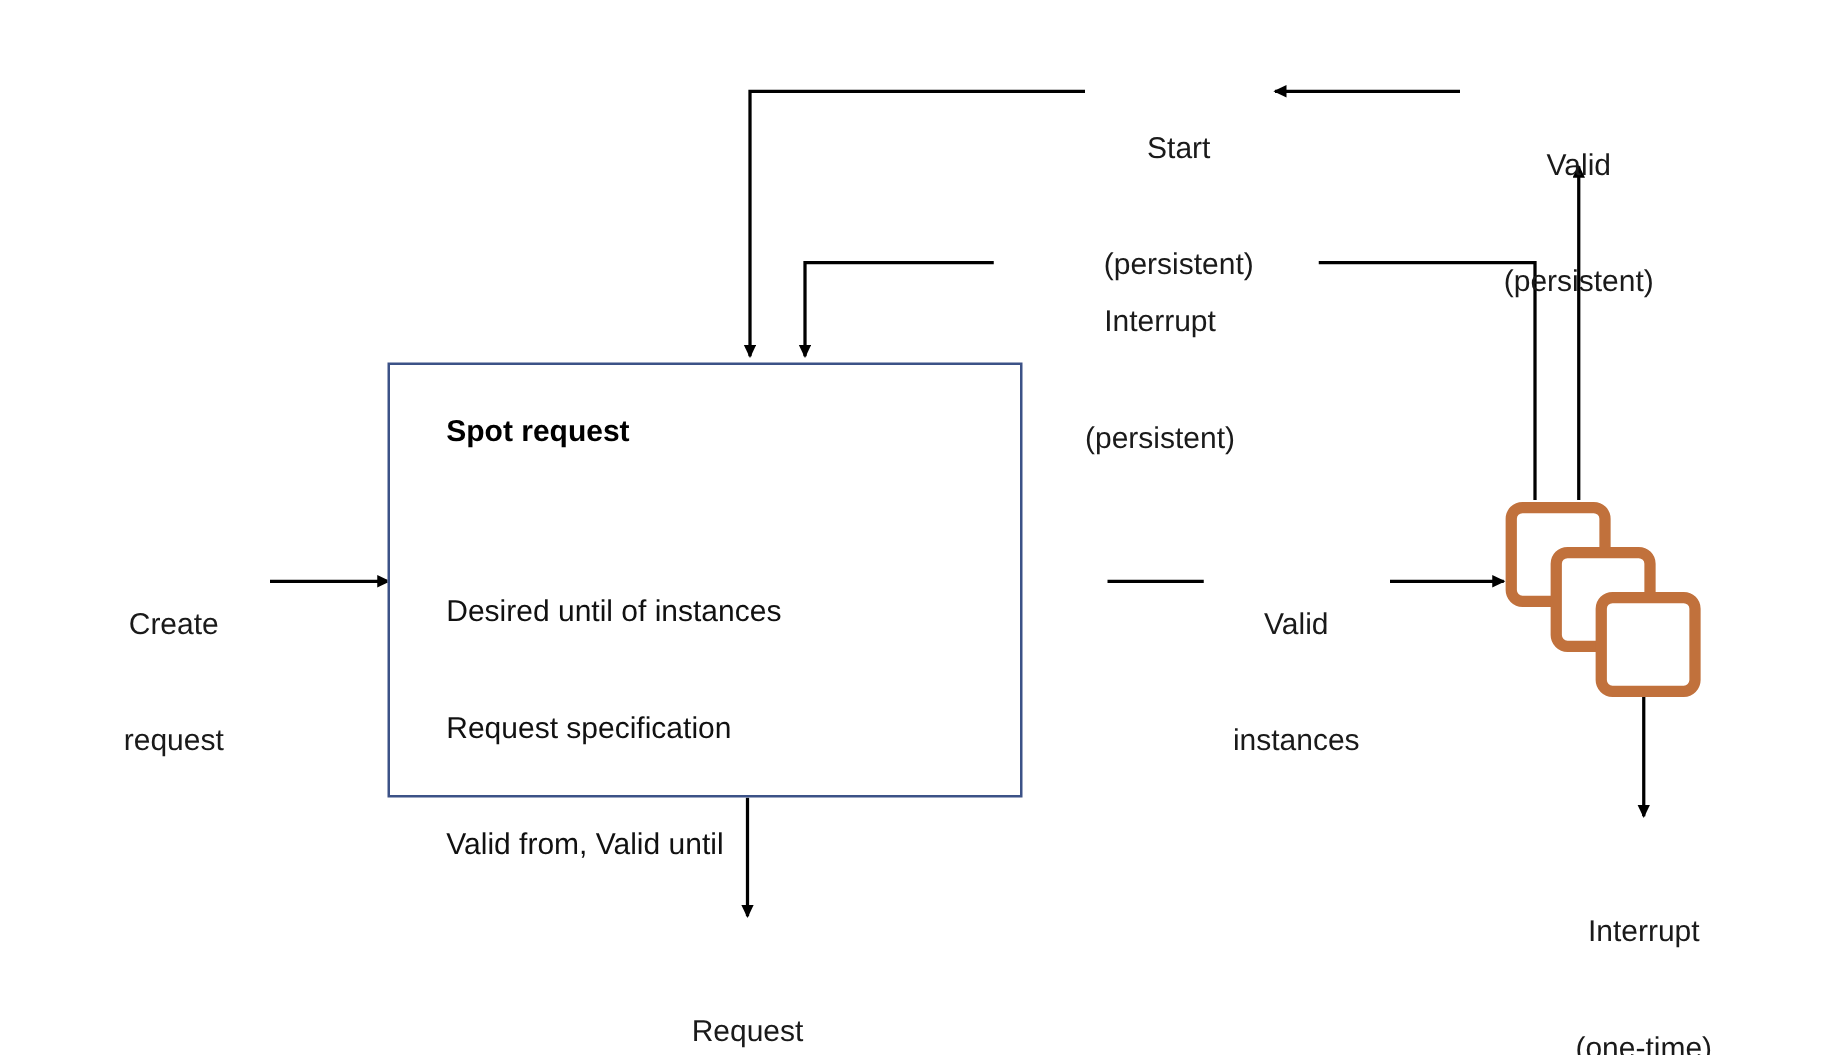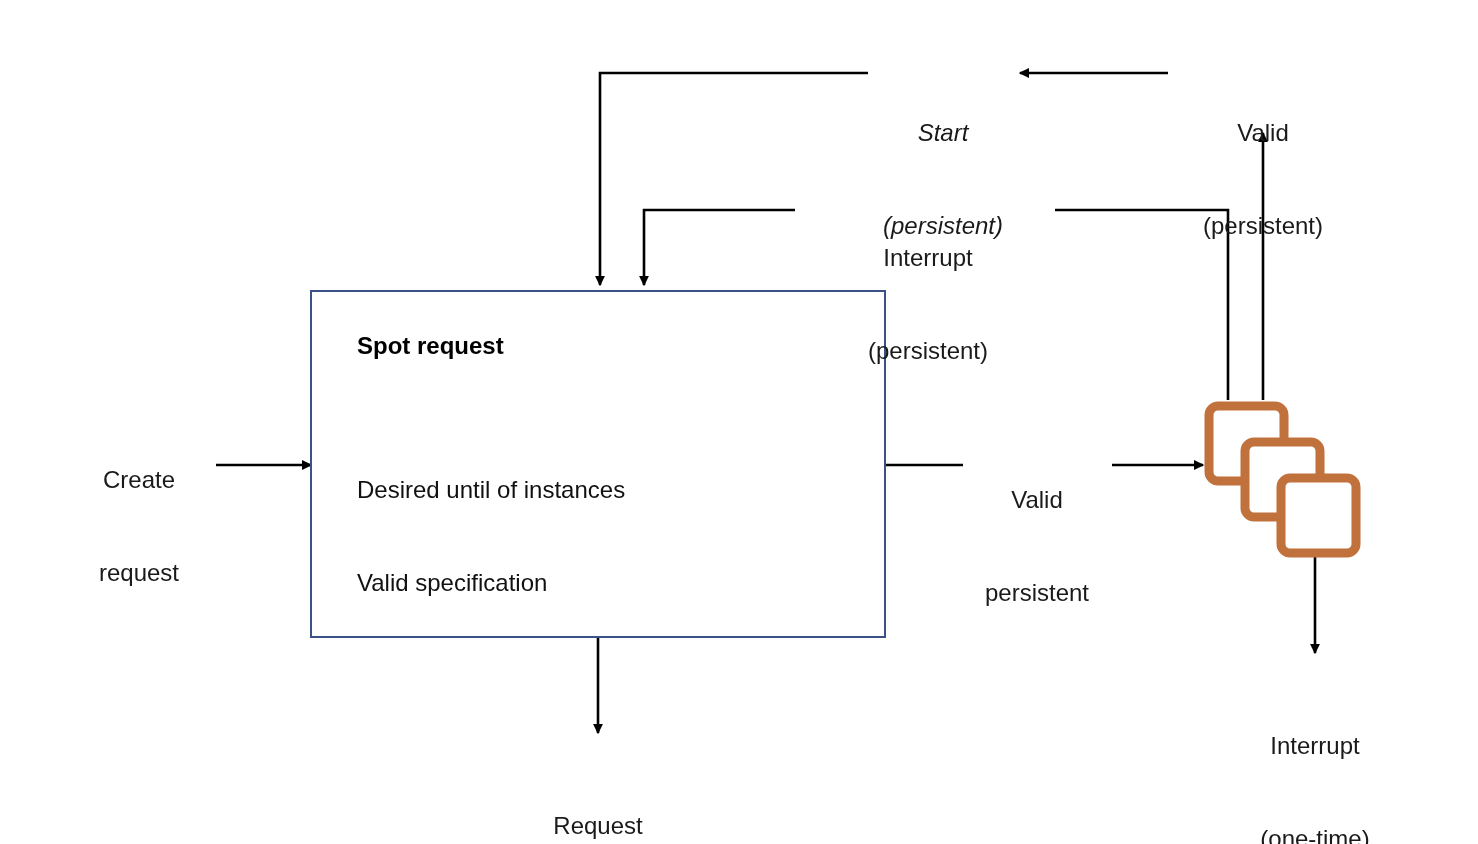--- a/index.html
+++ b/index.html
@@ -35,21 +35,21 @@
     color: #1a1a1a;
     white-space: pre;
     text-align: center;
   }
   .lbl.c { transform: translateX(-50%); }
 
   .spot-box {
     position: absolute;
     left: 310px;
     top: 290px;
-    width: 576px;
+    width: 508px;
     height: 348px;
     border: 2px solid #3c5287;
     background: #ffffff;
     box-sizing: border-box;
   }
   .spot-title {
     position: absolute;
     left: 45px;
     top: 40px;
     font-size: 24px;
@@ -122,40 +122,41 @@
       <rect x="1209" y="406" width="75" height="75" rx="9" ry="9" fill="none" stroke="#c1713c" stroke-width="9"></rect>
       <rect x="1245" y="442" width="75" height="75" rx="9" ry="9" fill="#ffffff" stroke="#c1713c" stroke-width="9"></rect>
       <rect x="1281" y="478" width="75" height="75" rx="9" ry="9" fill="#ffffff" stroke="#c1713c" stroke-width="9"></rect>
     </g>
   </svg>
 
   <div class="spot-box">
     <div class="spot-title">Spot request</div>
     <div class="spot-lines">
       <div>Desired until of instances</div>
-      <div>Valid specification</div>
+      <div>Request specification</div>
+      <div>Valid from, Valid until</div>
     </div>
   </div>
 
-  <div class="lbl c" style="left:139px; top:402px;">
+  <div class="lbl c" style="left:139px; top:422px;">
     <div>Create</div>
     <div>request</div>
   </div>
 
   <div class="lbl c" style="left:1037px; top:422px;">
     <div>Valid</div>
-    <div>persistent</div>
+    <div>instances</div>
   </div>
 
   <div class="lbl c" style="left:598px; top:748px;">
     <div>Request</div>
     
   </div>
 
-  <div class="lbl c" style="left:943px; top:55px;font-style:italic;">
+  <div class="lbl c" style="left:943px; top:41px;">
     <div>Start</div>
     <div>(persistent)</div>
   </div>
 
   <div class="lbl c" style="left:1263px; top:55px;">
     <div>Valid</div>
     <div>(persistent)</div>
   </div>
 
   <div class="lbl c" style="left:928px; top:180px;">

